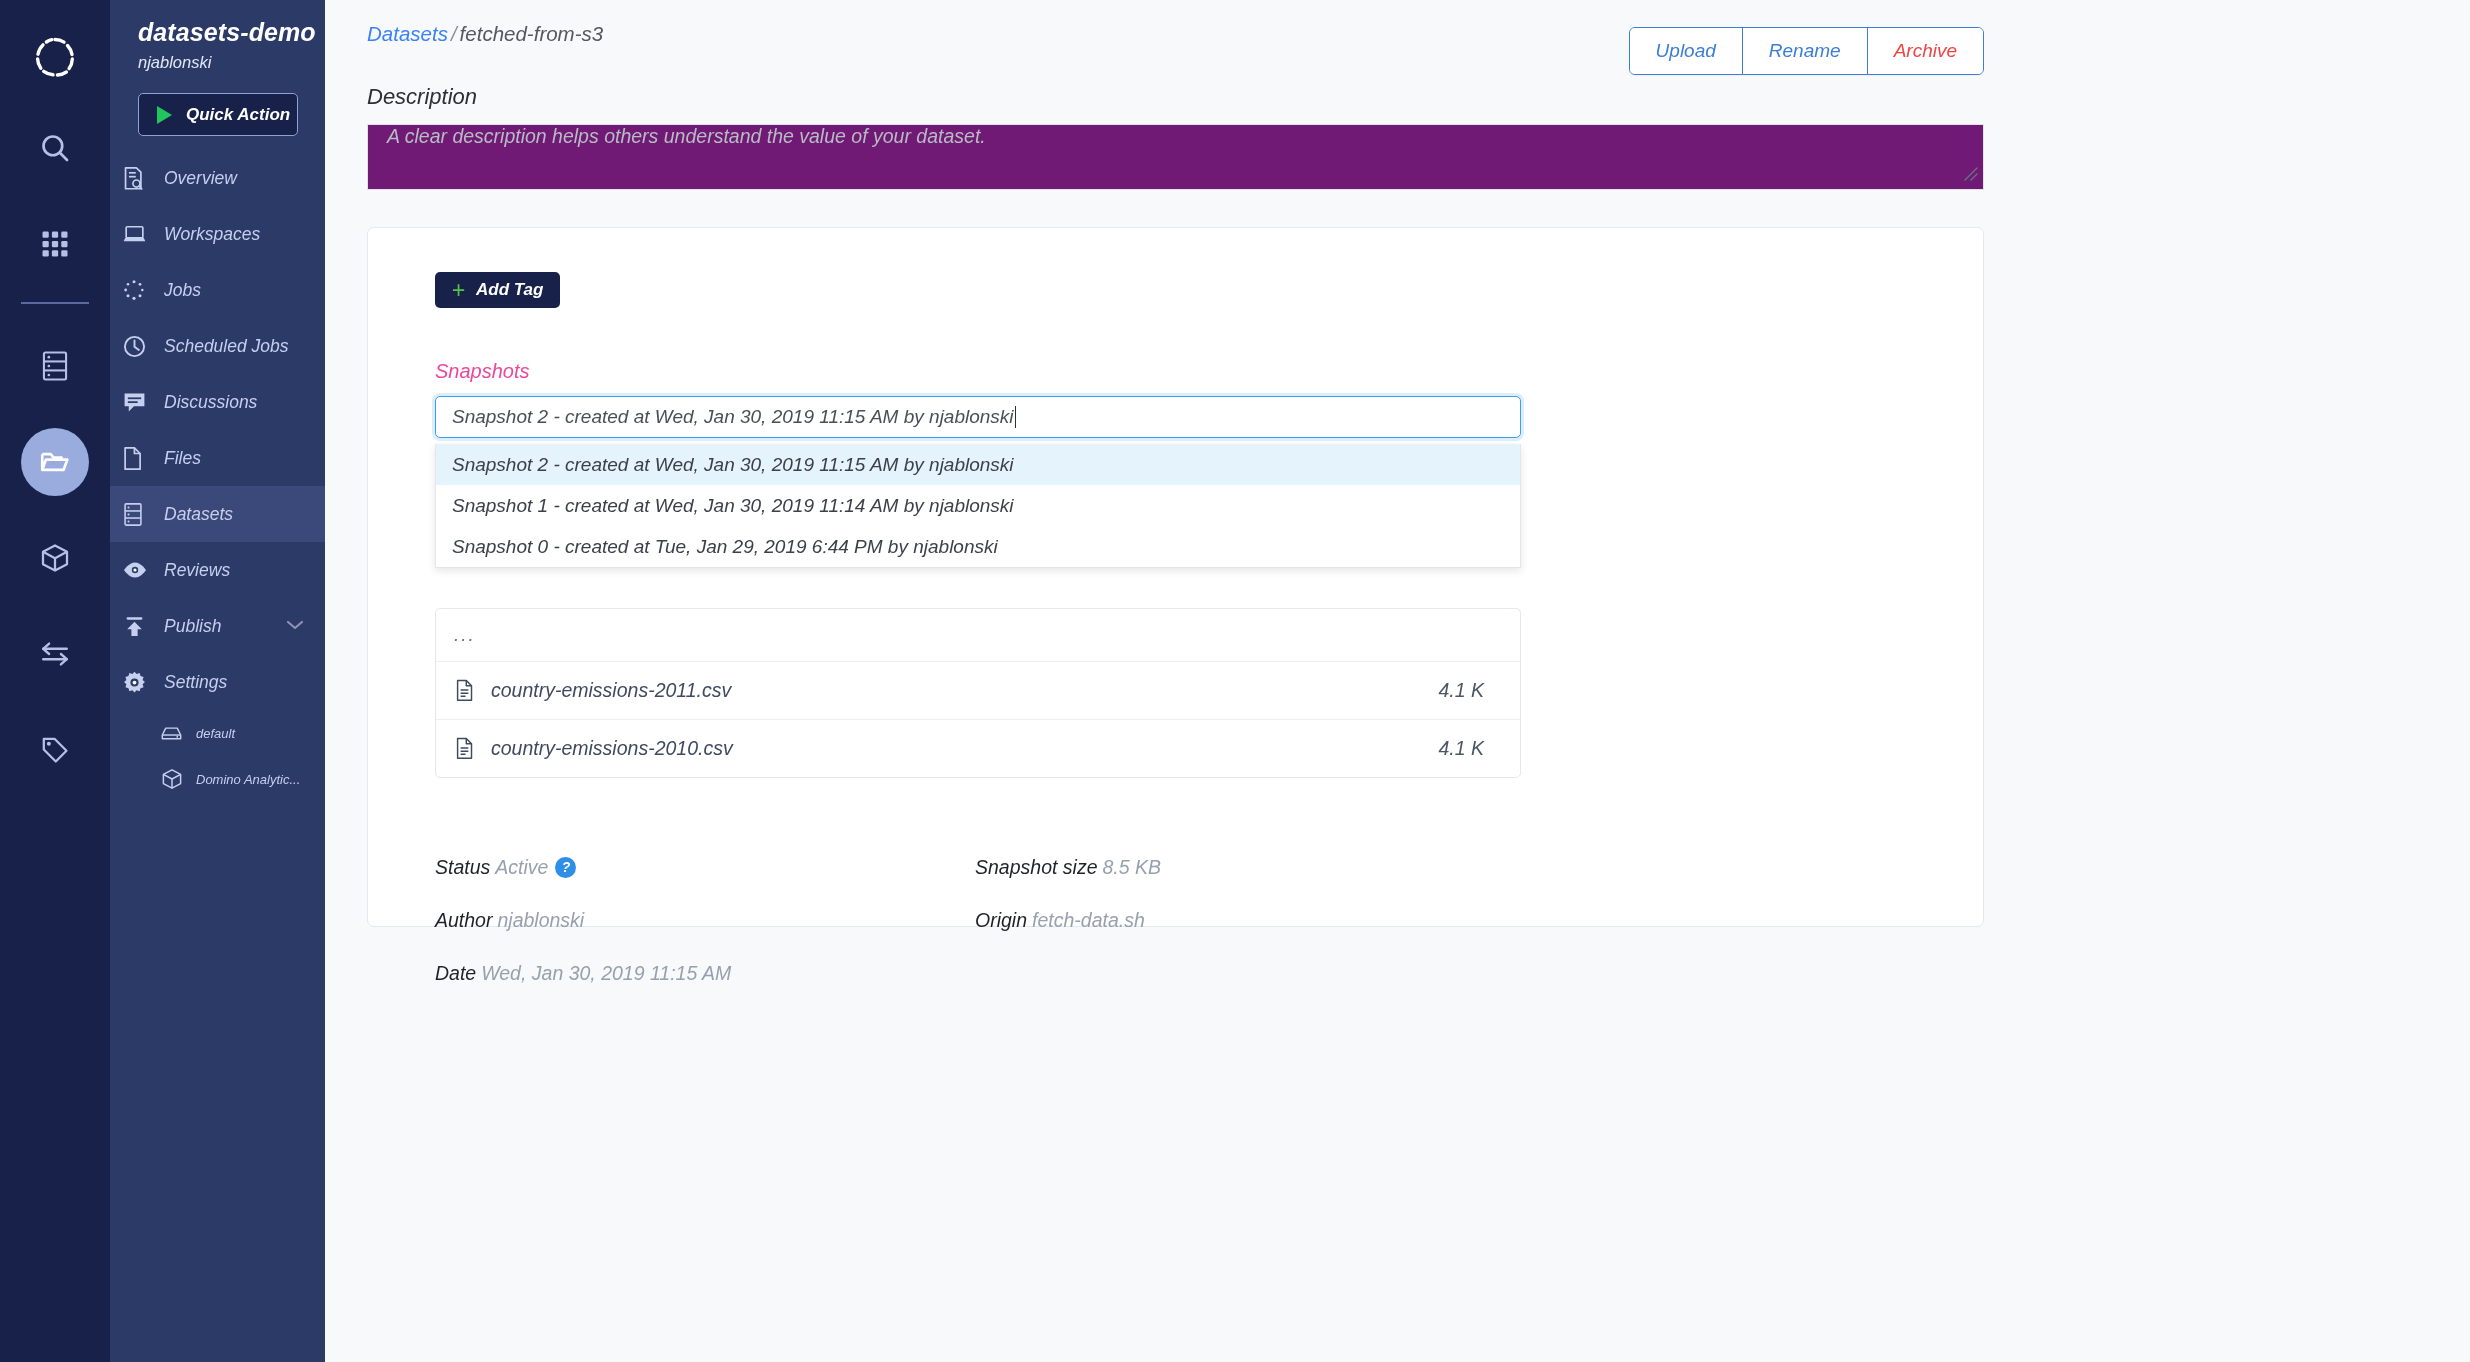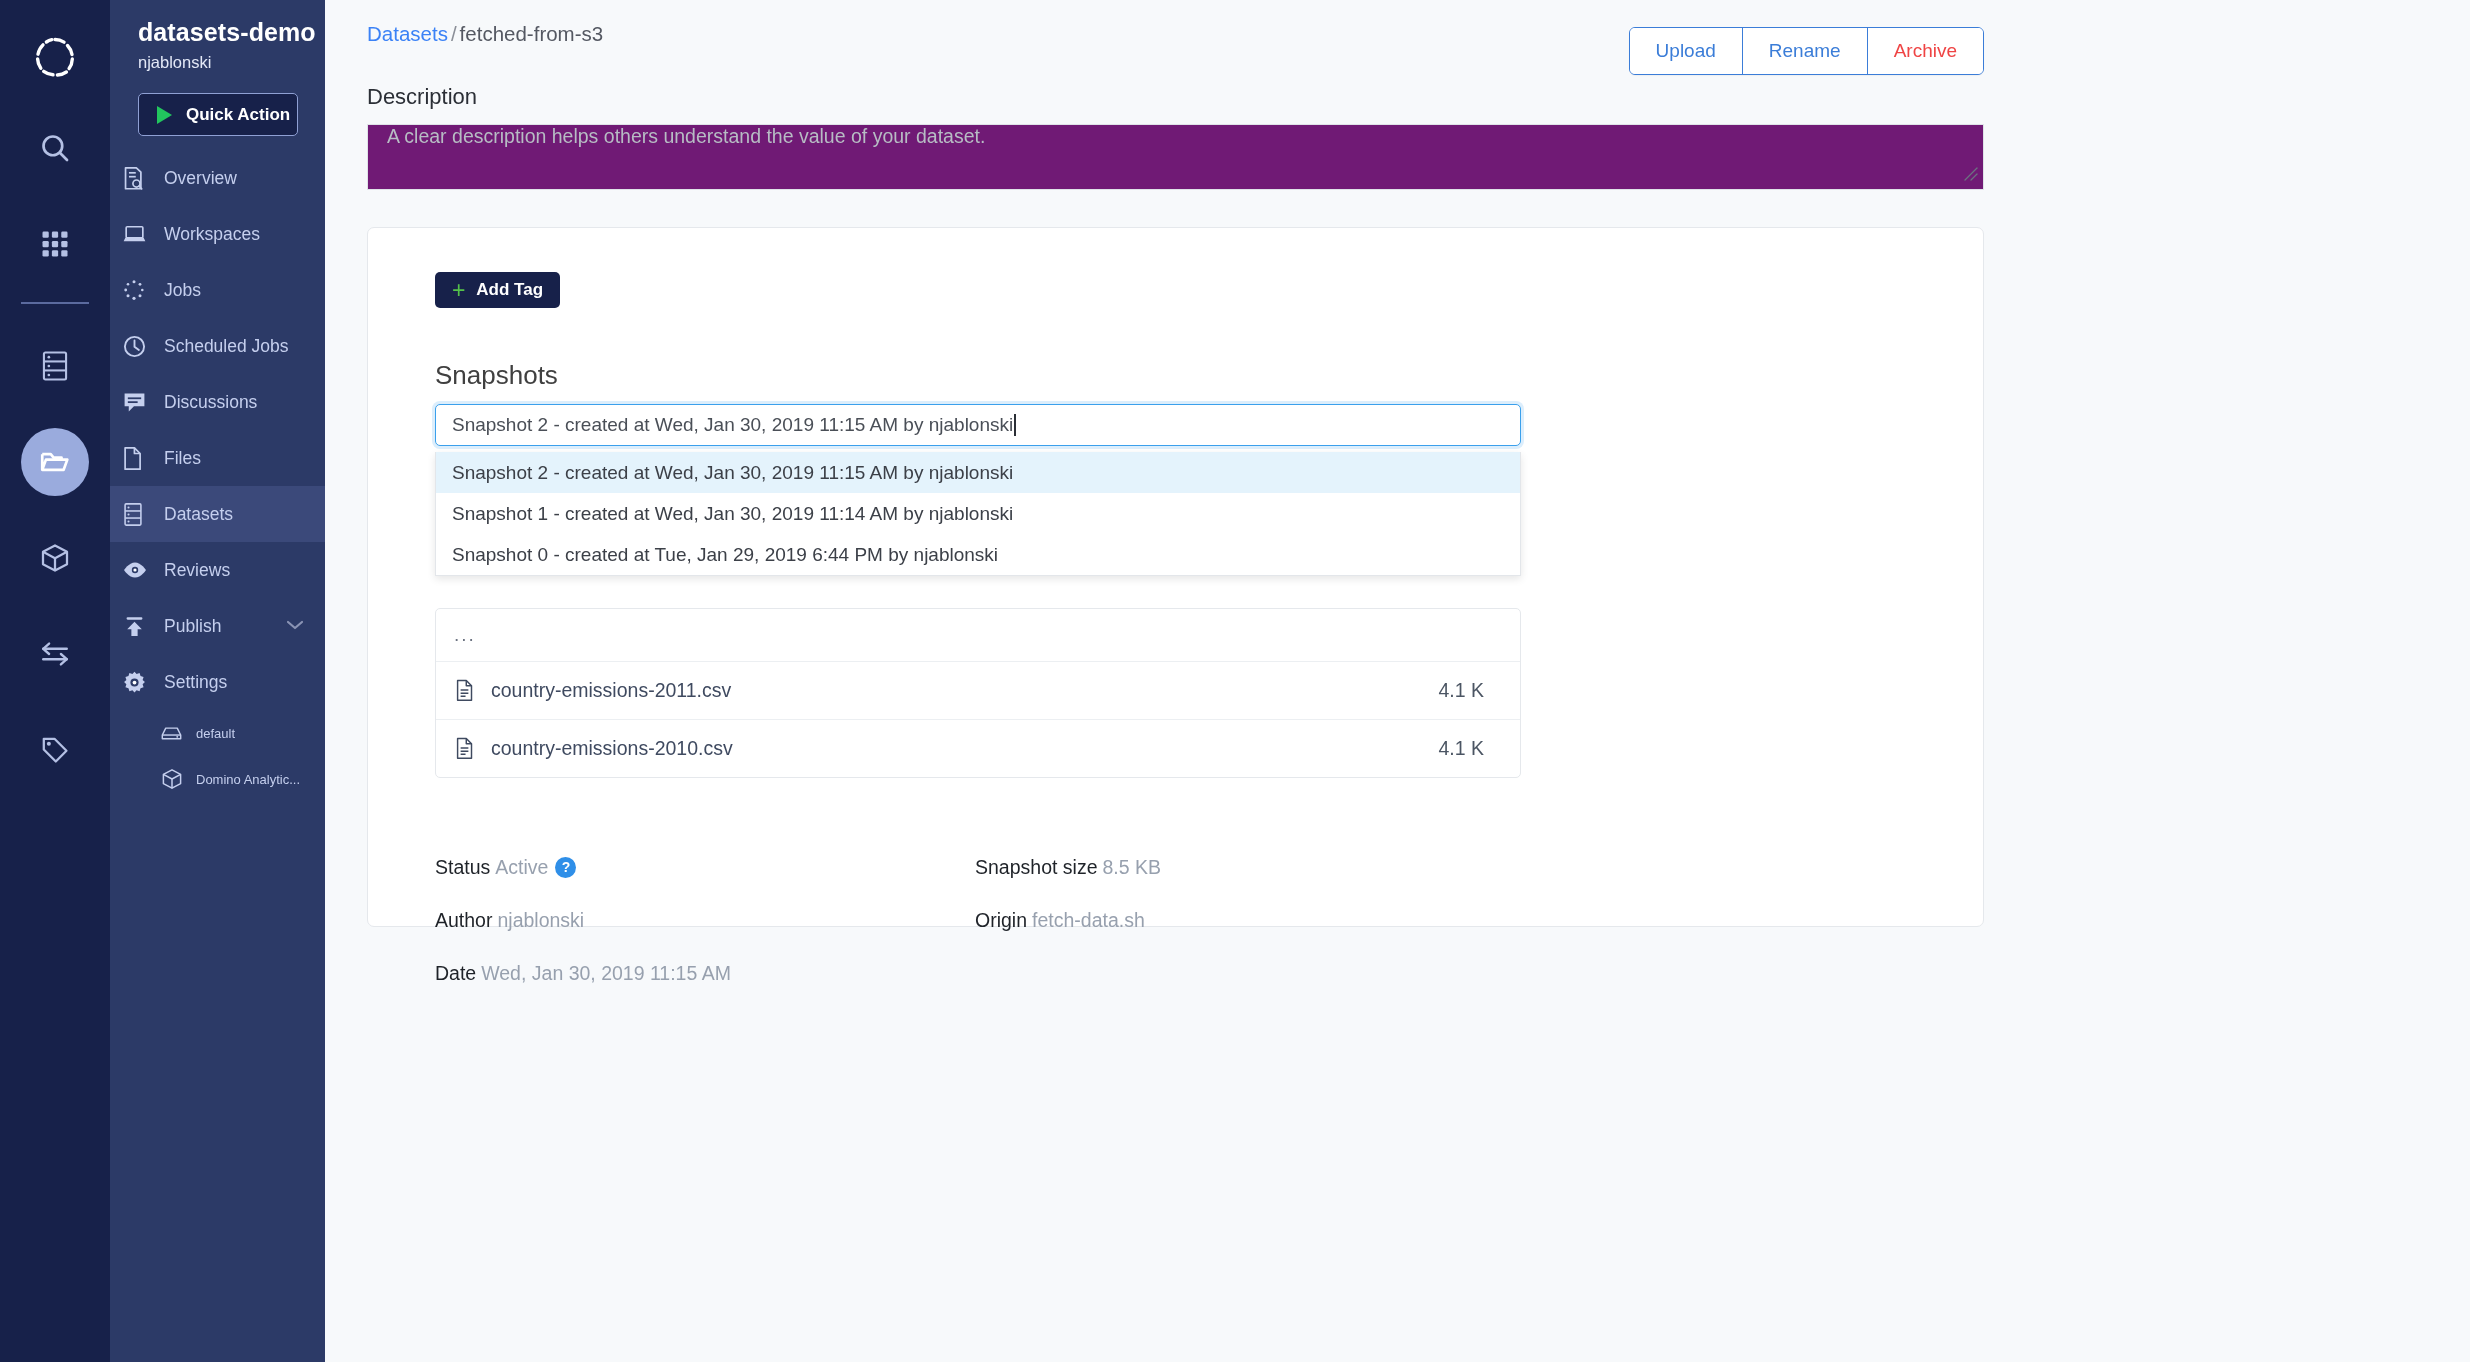--- a/index.html
+++ b/index.html
@@ -2,21 +2,21 @@
 <html><head>
 <meta charset="utf-8">
 <style>
   * { box-sizing: border-box; margin: 0; padding: 0; }
   html, body {
     width: 2470px; height: 1362px;
     font-family: "Liberation Sans", sans-serif;
     background: #f7f9fb;
     overflow: hidden;
   }
-  .app { display: flex; width: 2036px; height: 1362px; }
+  .app { display: flex; width: 2036px; height: 1362px; font-style: italic; }
 
   
   .rail {
     width: 110px; flex: 0 0 110px;
     background: #17214a;
     display: flex; flex-direction: column; align-items: center;
     padding-top: 14px;
   }
   .rail-logo { width: 110px; height: 86px; display: flex; align-items: center; justify-content: center; }
   .rail-btn {
@@ -116,21 +116,21 @@
     padding: 44px 52px 0 67px;
     height: 700px; position: relative;
   }
   .add-tag {
     width: 125px; height: 36px; background: #17214a; border-radius: 5px;
     display: flex; align-items: center; justify-content: center;
     color: #ffffff; font-size: 17px; font-weight: bold; cursor: pointer;
   }
   .plus { color: #54c24a; font-size: 23px; font-weight: normal; margin-right: 11px; line-height: 1; }
 
-  .snap-label { margin-top: 52px; font-size: 26px; color: #404040; }
+  .snap-label { margin-top: 52px; font-size: 20px; color: #ec4899; }
 
   .combo-wrap { position: relative; margin-top: 13px; width: 1086px; }
   .combo {
     height: 42px; background: #ffffff;
     border: 1.5px solid #3ba0ec; border-radius: 5px;
     box-shadow: 0 0 0 3px rgba(59,160,236,.18);
     display: flex; align-items: center; padding-left: 16px;
     font-size: 19px; color: #4a4f57;
   }
   .caret {

